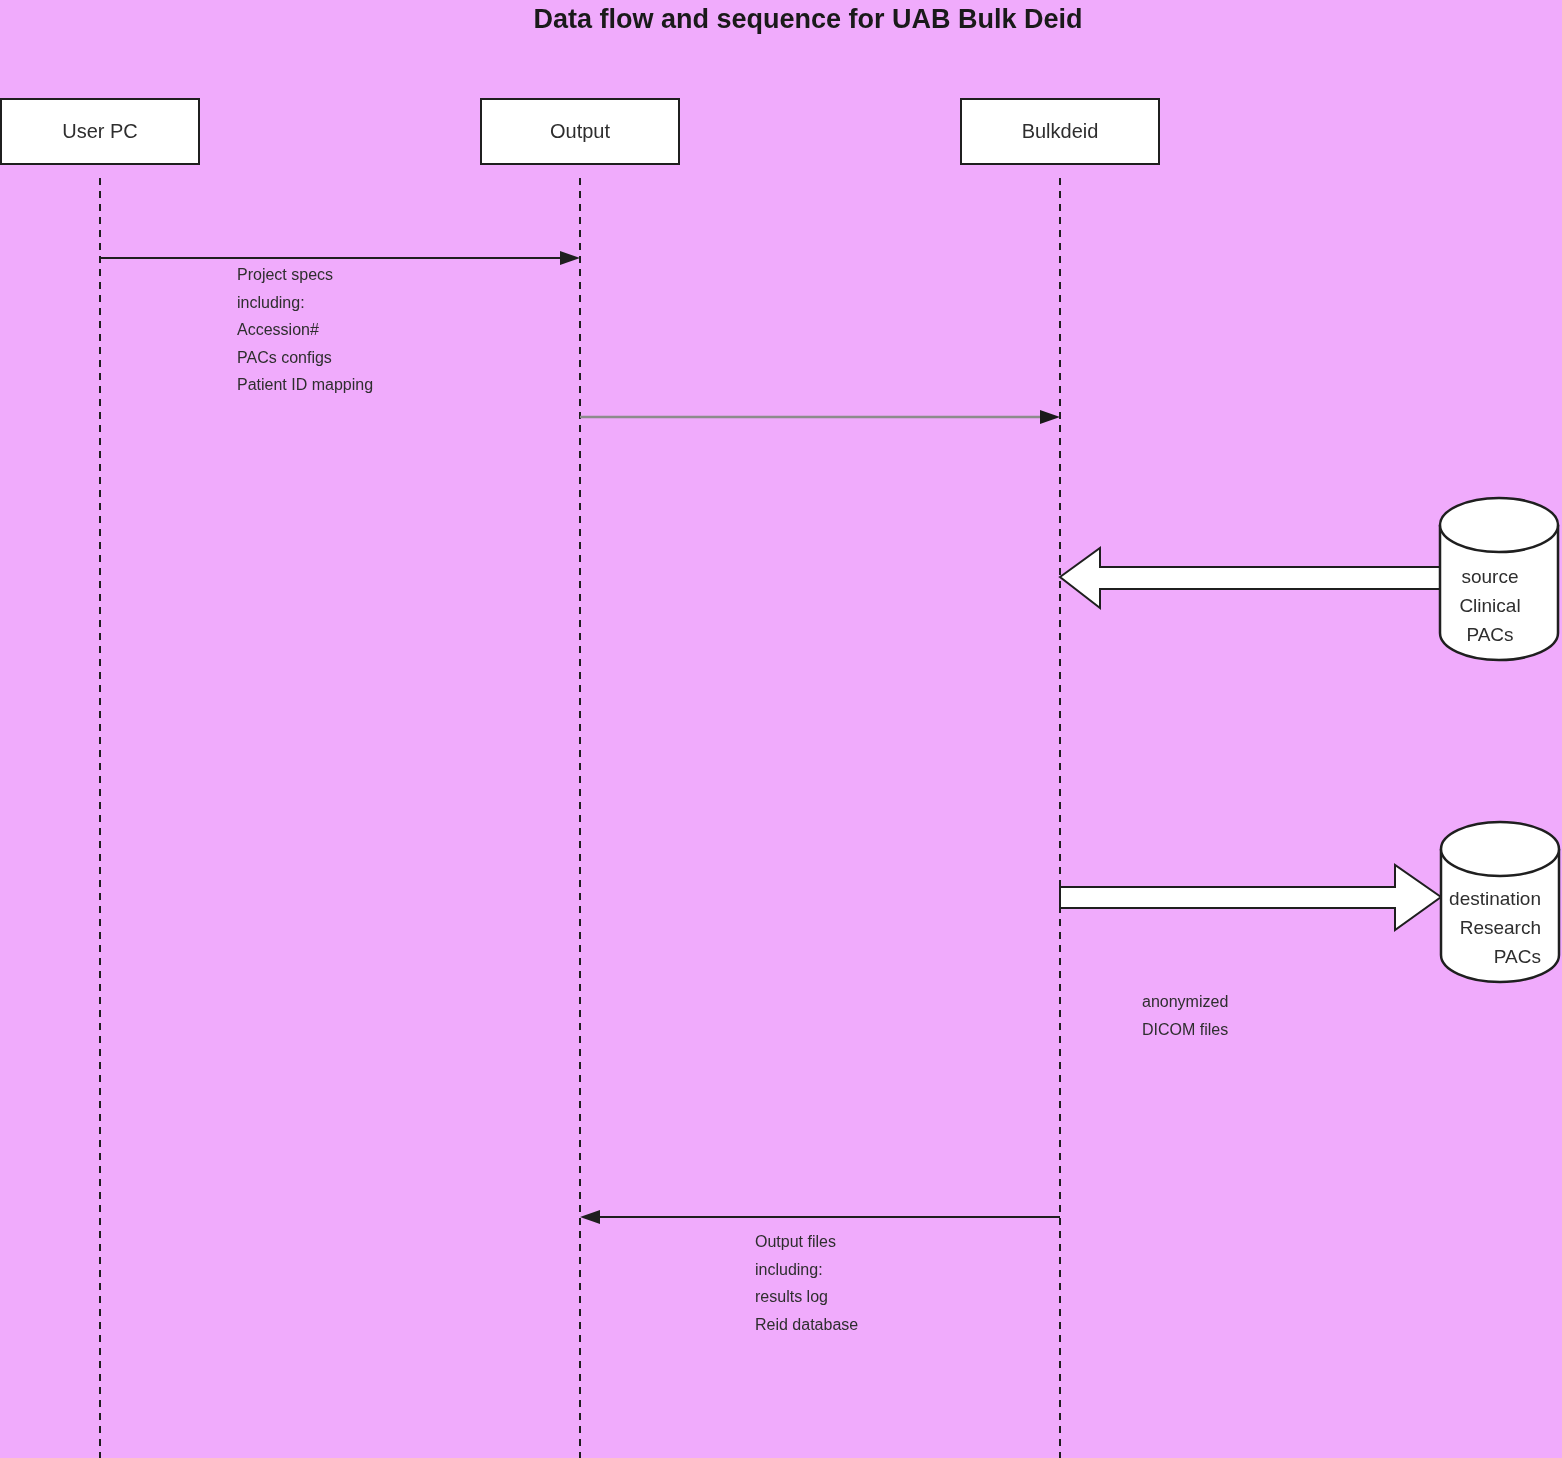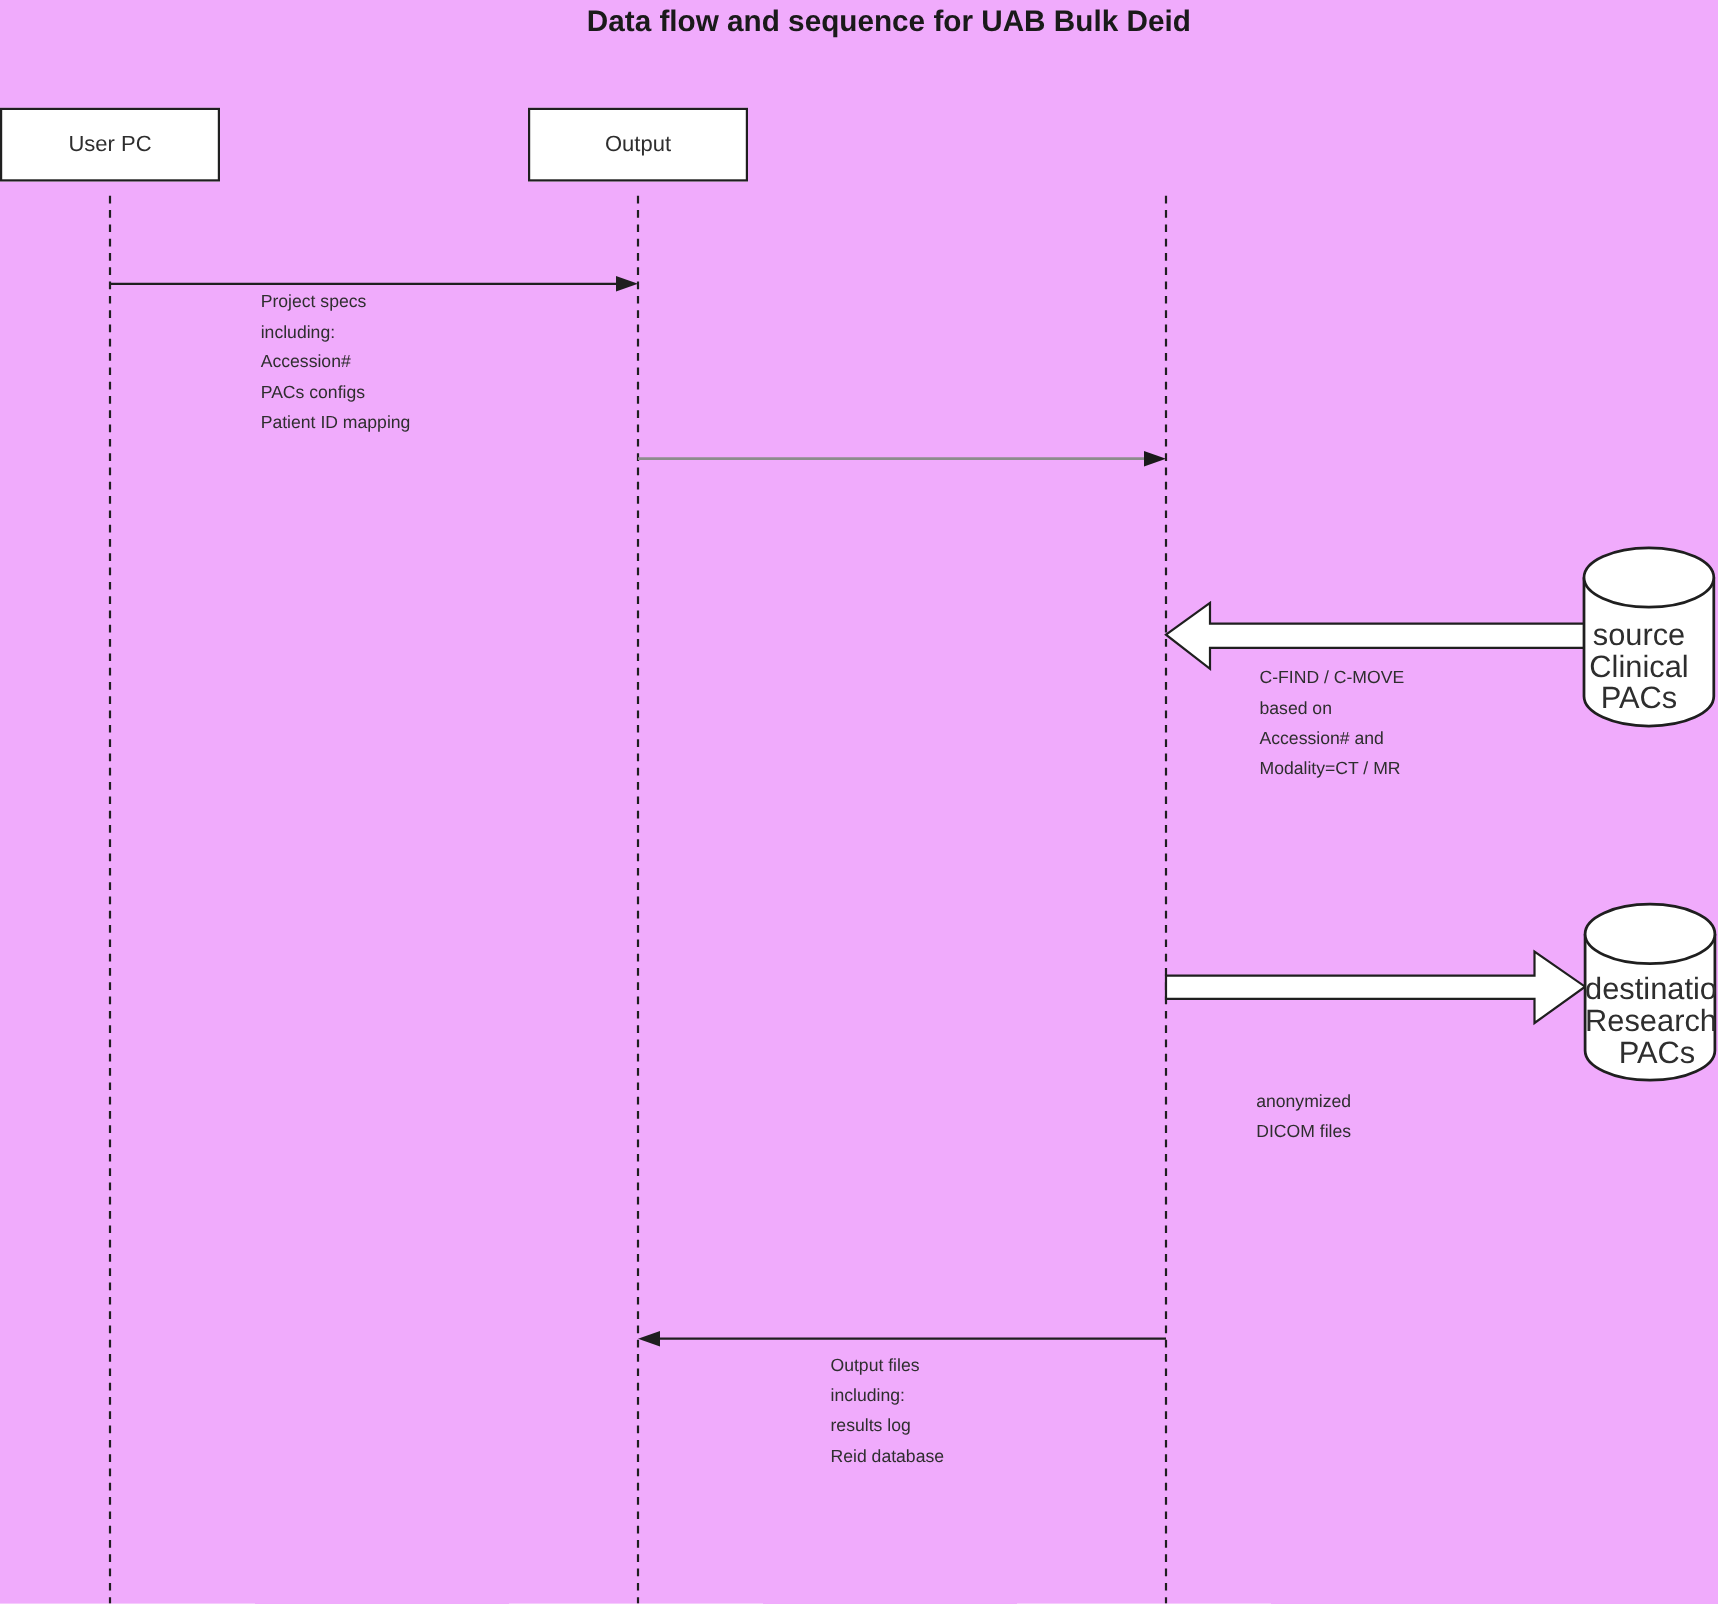--- a/index.html
+++ b/index.html
@@ -60,21 +60,21 @@
     color: #2e2e2e;
   }
   .label-project-specs { left: 237px; top: 261px; }
   .label-cfind         { left: 1145px; top: 603px; }
   .label-anon          { left: 1142px; top: 988px; text-align: center; }
   .label-output        { left: 725px;  top: 1228px; margin-left: 30px; }
 
   .db-label {
     position: absolute;
     width: 100px;
-    font-size: 28px;
+    font-size: 19px;
     line-height: 29px;
     text-align: center;
     white-space: pre-line;
     color: #2e2e2e;
   }
   .db-label-source { left: 1440px; top: 562px; }
   .db-label-dest   { left: 1441px; top: 884px; text-align: right; }
 </style>
 </head>
 <body>
@@ -118,31 +118,30 @@
       <ellipse cx="1500" cy="849" rx="59" ry="27" fill="#ffffff" stroke="#1f1f1f" stroke-width="2.5"></ellipse>
     </g>
   </svg>
 
   <div class="actor-box actor-userpc">
     <span>User PC</span>
   </div>
   <div class="actor-box actor-share">
     <span>Output</span>
   </div>
+  <div class="actor-box actor-bulkdeid">
+    <span>Bulkdeid</span>
+  </div>
 
   <div class="msg-label label-project-specs">Project specs
 including:
 Accession#
 PACs configs
 Patient ID mapping</div>
 
-  <div class="msg-label label-cfind">C-FIND / C-MOVE
-based on
-Accession# and
-Modality=CT / MR</div>
 
   <div class="msg-label label-anon">anonymized
 DICOM files</div>
 
   <div class="msg-label label-output">Output files
 including:
 results log
 Reid database</div>
 
   <div class="db-label db-label-source">source

